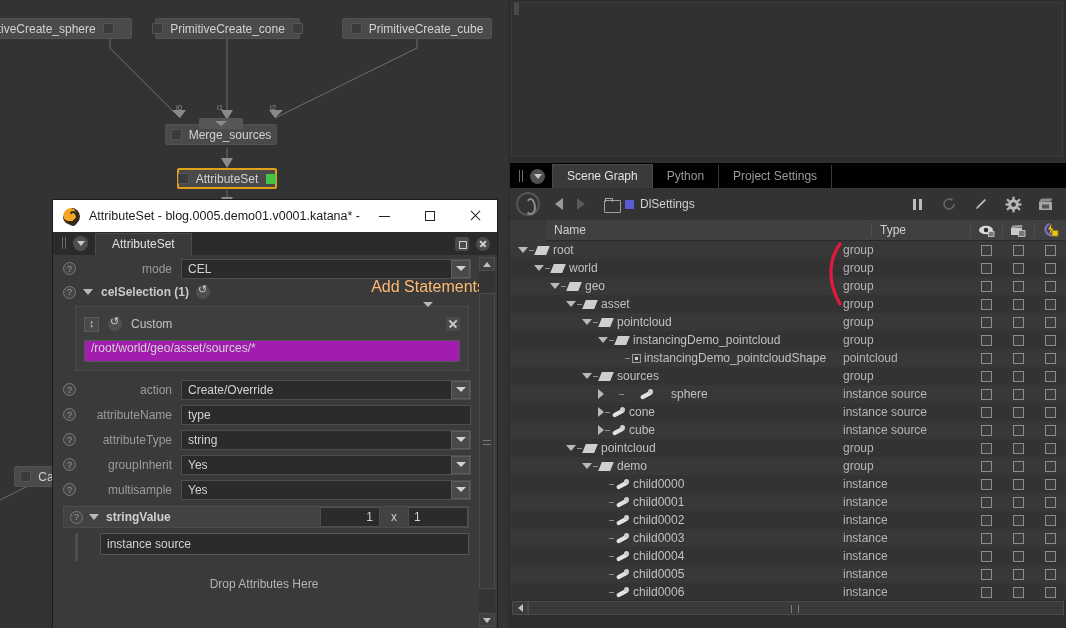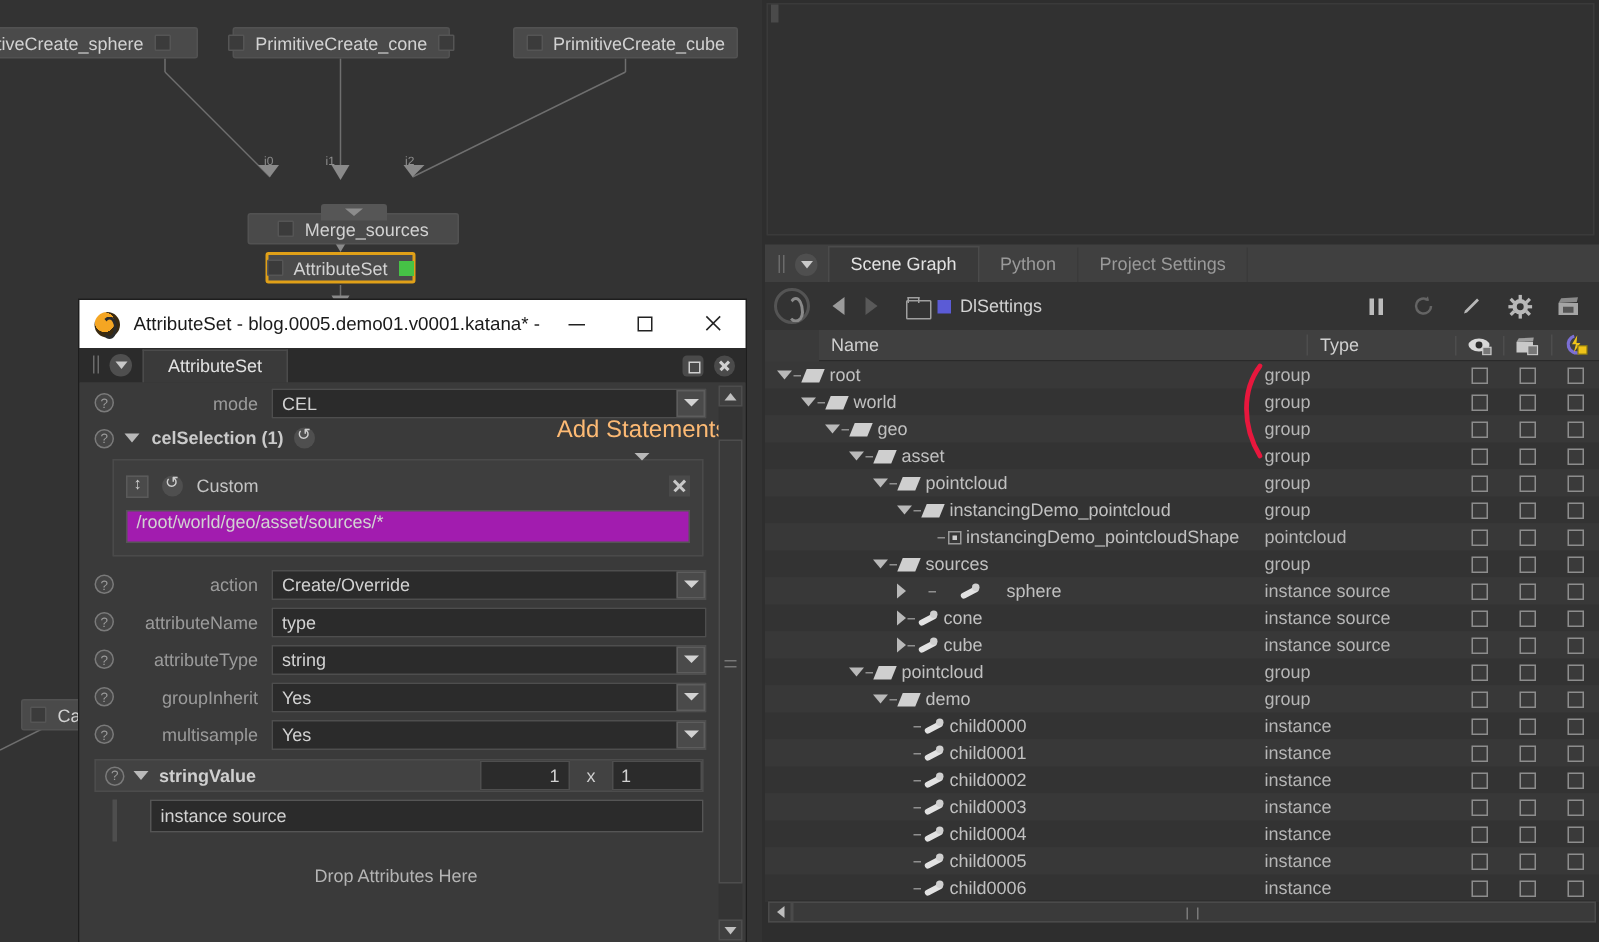--- a/index.html
+++ b/index.html
@@ -46,21 +46,21 @@
   
   #rightcol { position:absolute; left:508px; top:0; width:558px; height:628px; background:#2e2e2e; }
   #viewer {
     position:absolute; left:3px; top:2px; width:552px; height:155px;
     background:#313131; border:1px solid #3a3a3a;
   }
   #viewer .nub { position:absolute; left:2px; top:0px; width:5px; height:12px; background:#4a4a4a;}
 
   #sgpanel { position:absolute; left:2px; top:163px; width:556px; height:465px; background:#2e2e2e; }
 
-  .tabbar { height:25px; background:#404040; display:flex; align-items:flex-end; }
+  .tabbar { height:25px; background:#000000; display:flex; align-items:flex-end; }
   .tabgrip { width:12px; height:16px; margin:0 2px 4px 6px; position:relative;}
   .tabgrip:before,.tabgrip:after{content:"";position:absolute;top:2px;width:1px;height:12px;background:#6b6b6b;}
   .tabgrip:before{left:3px}.tabgrip:after{left:6px}
   .tabmenu {
     width:15px;height:15px;border-radius:50%;background:#4f4f4f;margin:0 7px 4px 0;
     position:relative;
   }
   .tabmenu:after{content:"";position:absolute;left:4px;top:5px;
     border-left:4px solid transparent;border-right:4px solid transparent;border-top:5px solid #c9c9c9;}
   .tab {
@@ -269,21 +269,21 @@
     <span class="portbox l"></span>
     <span class="nodelabel">PrimitiveCreate_cone</span>
     <span class="portbox r"></span>
   </div>
 
   <div class="node" style="left:342px;top:18px;width:150px;">
     <span class="portbox l"></span>
     <span class="nodelabel">PrimitiveCreate_cube</span>
   </div>
 
-  <div class="node" style="left:165px;top:142px;width:141px;">
+  <div class="node" style="left:165px;top:124px;width:112px;">
     <span class="mergecap"></span>
     <span class="portbox l"></span>
     <span class="nodelabel">Merge_sources</span>
   </div>
 
   <div class="node selected" style="left:177px;top:168px;width:100px;">
     <span class="portbox l"></span>
     <span class="nodelabel">AttributeSet</span>
     <span class="greenchip"></span>
   </div>

